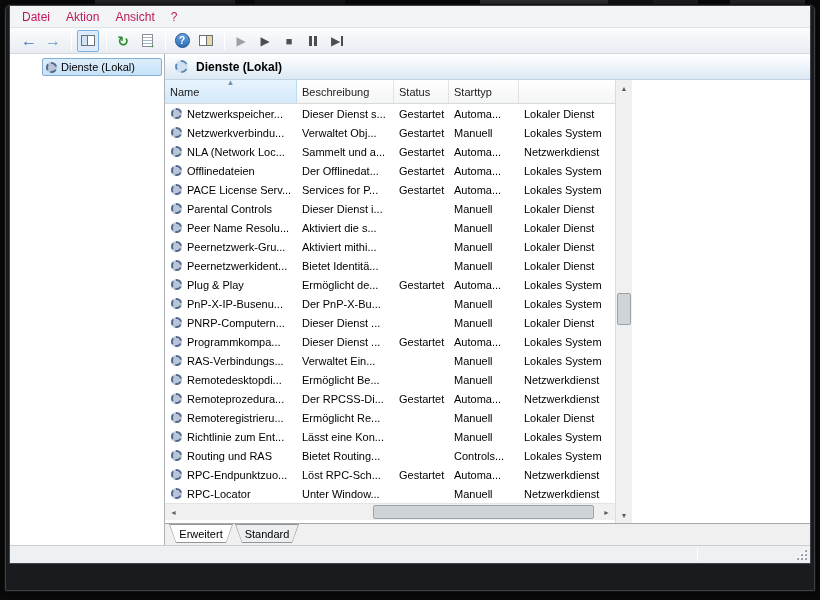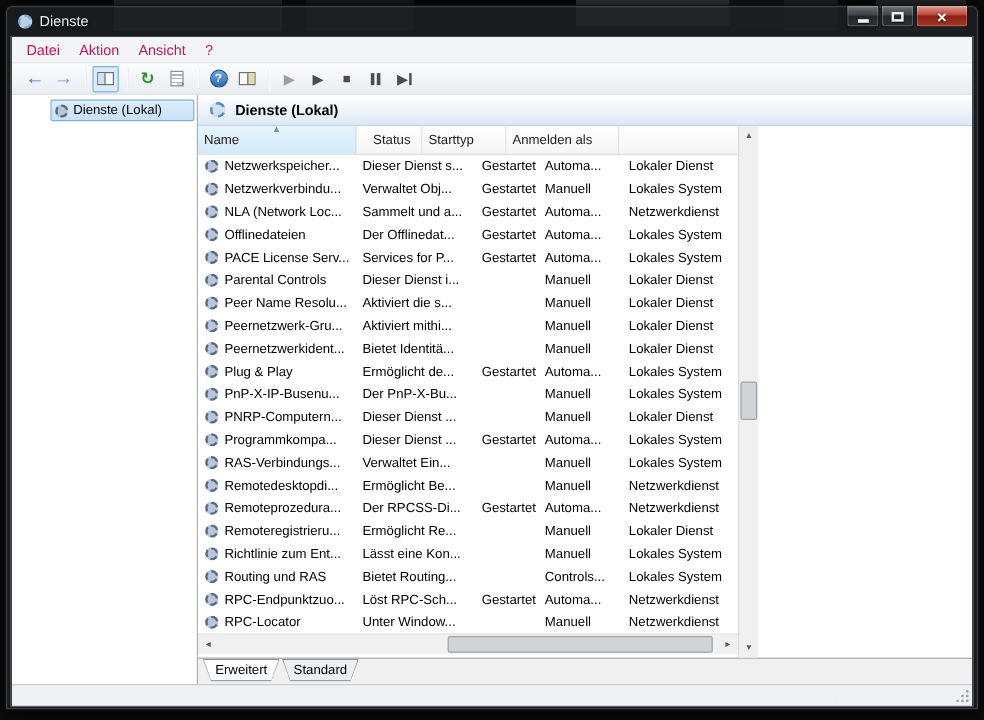--- a/index.html
+++ b/index.html
@@ -80,21 +80,21 @@
   .panel-gear { width:13px; height:13px; border:2px dashed #5e88b5; border-radius:50%; background:#cfe0f0; flex:0 0 auto; }
 
   .body { flex:0 0 443px; display:flex; min-height:0; }
   .desc-pane { width:212px; flex:0 0 auto; background:#fff; border-right:1px solid #cfcfcf; padding:26px 8px 0 8px; line-height:15px; color:#1a1a1a; }
 
   .list-wrap { width:450px; flex:0 0 auto; display:flex; flex-direction:column; background:#fff; }
   .list-header { height:24px; flex:0 0 auto; display:flex; border-bottom:1px solid #d9d9d9; background:linear-gradient(#ffffff,#f4f5f6); }
   .hcell { position:relative; border-right:1px solid #e3e3e3; display:flex; align-items:center; padding-left:5px; color:#1a1a1a; overflow:hidden; white-space:nowrap; }
   .hcell.sorted { background:linear-gradient(#e8f4fd,#d3e9fa); border-right:1px solid #bcdcf2; }
   .sort-arrow { position:absolute; top:-2px; left:50%; transform:translateX(-50%); font-size:8px; color:#7694ad; }
-  .c0{width:132px;} .c1{width:97px;} .c2{width:55px;justify-content:center;} .c3{width:70px;} .c4{width:94px;}
+  .c0{width:132px;} .c1{width:97px;} .c2{width:55px;} .c3{width:70px;} .c4{width:94px;}
 
   .rows { flex:0 0 auto; overflow:hidden; }
   .row { height:19px; display:flex; align-items:center; }
   .cell { overflow:hidden; white-space:nowrap; padding-left:5px; display:flex; align-items:center; }
   .gear-icon { width:11px; height:11px; border:2px dashed #54688a; border-radius:50%; background:#b9c6da; margin:0 5px 0 1px; flex:0 0 auto; }
 
   .hscroll { height:17px; flex:0 0 auto; background:#f0f0f0; display:flex; position:relative; border-top:1px solid #e4e4e4; }
   .hs-btn { width:17px; height:100%; display:flex; align-items:center; justify-content:center; font-size:7px; color:#5a5e62; background:#f0f0f0; }
   .hs-track { flex:1; position:relative; }
   .hs-thumb { position:absolute; top:1px; bottom:1px; left:46%; width:53%; background:#cfd4d8; border:1px solid #9da3a8; border-radius:2px; }
@@ -122,35 +122,20 @@
 <div class="frag f1"></div>
 <div class="frag f2"></div>
 <div class="frag f3"></div>
 <div class="frag f4"></div>
 <div class="frag f5"></div>
 <div class="frag f6"></div>
 <div class="frag f7"></div>
 
 <div class="window">
 
-  <div class="titlebar">
-    <span class="title-icon"></span>
-    <span class="title-text">Dienste</span>
-    <div class="winbtns">
-      <div class="winbtn">
-          <span class="glyph-min"></span>
-        </div>
-      <div class="winbtn">
-          <span class="glyph-max"></span>
-        </div>
-      <div class="winbtn close">
-          <span class="glyph-close">×</span>
-        </div>
-    </div>
-  </div>
 
   <div class="chrome">
 
     <div class="menubar">
       <span class="menu-item">Datei</span>
       <span class="menu-item">Aktion</span>
       <span class="menu-item">Ansicht</span>
       <span class="menu-item">?</span>
     </div>
 
@@ -218,28 +203,28 @@
         </div>
 
         <div class="body">
 
           <div class="list-wrap">
             <div class="list-header">
               <div class="hcell c0 sorted">
                 <span class="sort-arrow">▲</span>
                 <span>Name</span>
               </div>
+              <div class="hcell c1">
+                  <span>Beschreibung</span>
+                </div>
               <div class="hcell c2">
                   <span>Status</span>
                 </div>
               <div class="hcell c3">
                   <span>Starttyp</span>
-                </div>
-              <div class="hcell c4">
-                  <span>Anmelden als</span>
                 </div>
             </div>
 
             <div class="rows">
   <div class="row">
     <div class="cell c0">
                     <span class="gear-icon"></span>
                     <span class="txt">Netzwerkspeicher...</span>
                   </div>
     <div class="cell c1">Dieser Dienst s...</div>

